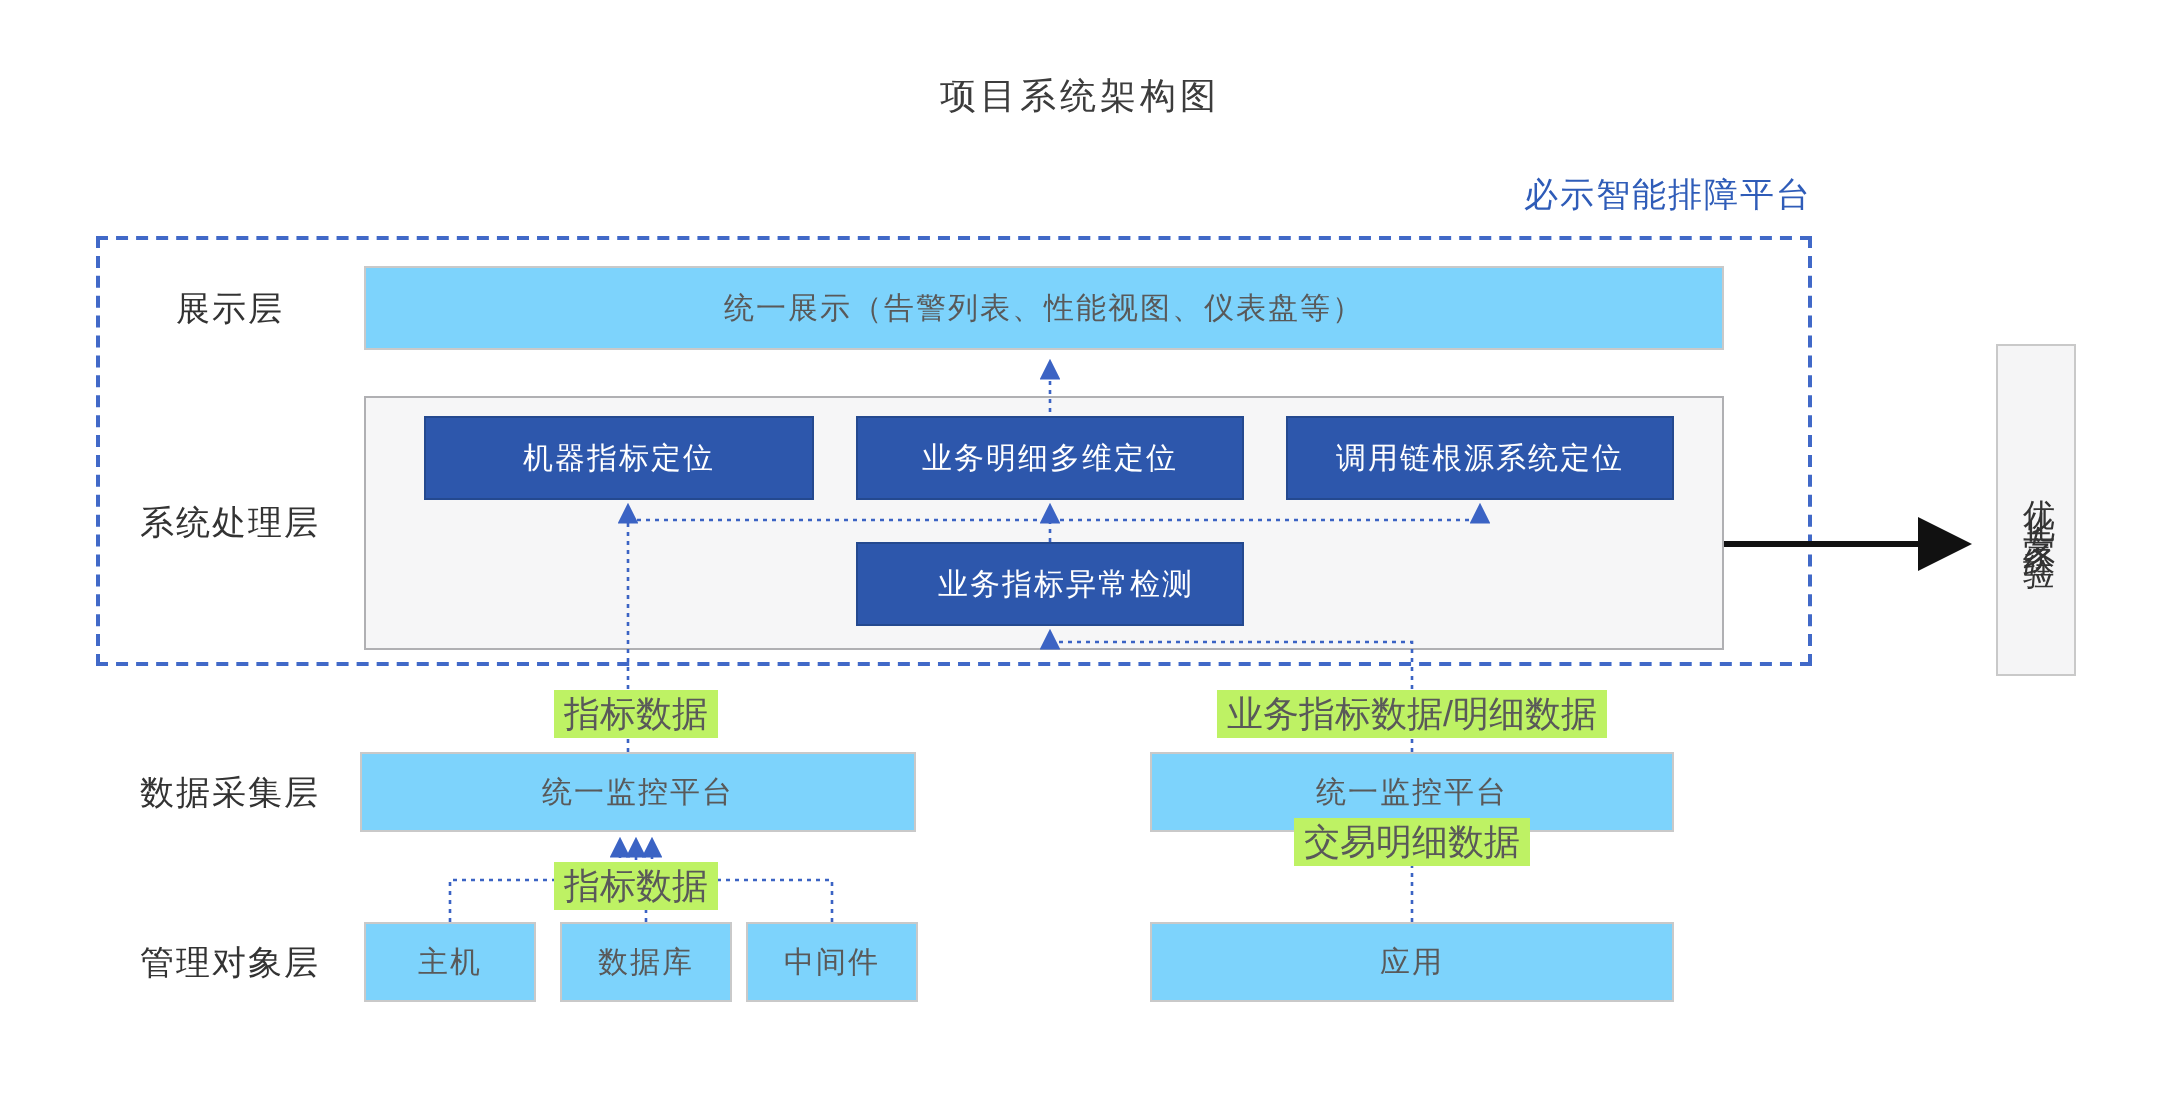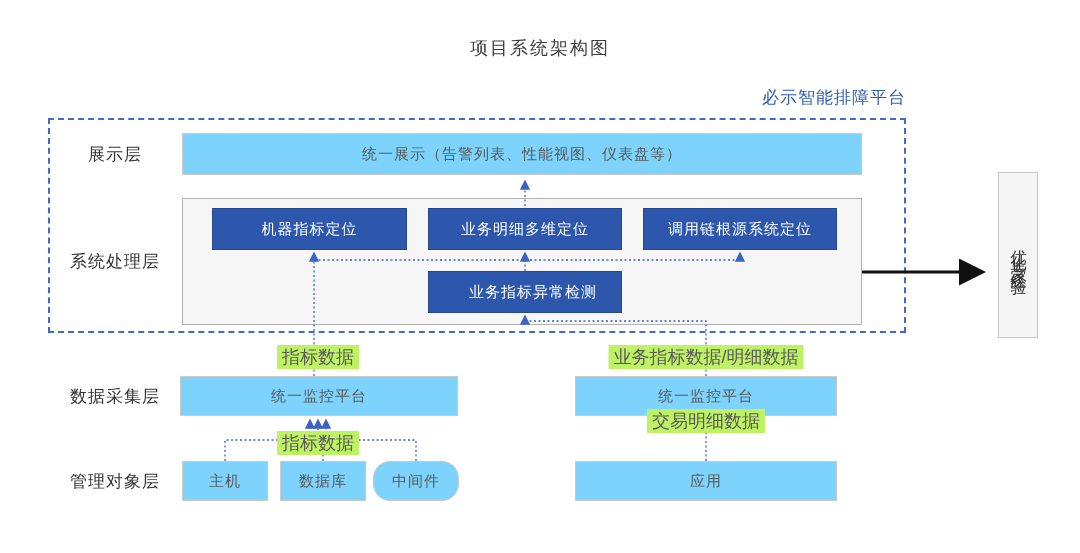--- a/index.html
+++ b/index.html
@@ -43,21 +43,21 @@
   <div class="abs bluebox" style="left:212px;top:208px;width:195px;height:42px;">机器指标定位</div>
   <div class="abs bluebox" style="left:428px;top:208px;width:194px;height:42px;">业务明细多维定位</div>
   <div class="abs bluebox" style="left:643px;top:208px;width:194px;height:42px;">调用链根源系统定位</div>
   <div class="abs bluebox" style="left:428px;top:271px;width:194px;height:42px;padding-left:16px;">业务指标异常检测</div>
 
   <div class="abs lightbox" style="left:180px;top:376px;width:278px;height:40px;">统一监控平台</div>
   <div class="abs lightbox" style="left:575px;top:376px;width:262px;height:40px;">统一监控平台</div>
 
   <div class="abs lightbox" style="left:182px;top:461px;width:86px;height:40px;">主机</div>
   <div class="abs lightbox" style="left:280px;top:461px;width:86px;height:40px;">数据库</div>
-  <div class="abs lightbox" style="left:373px;top:461px;width:86px;height:40px;border-radius:17px;">中间件</div>
+  <div class="abs lightbox" style="left:373px;top:461px;width:86px;height:40px;">中间件</div>
   <div class="abs lightbox" style="left:575px;top:461px;width:262px;height:40px;">应用</div>
 
   <div class="abs vertical-box" style="left:998px;top:172px;width:40px;height:166px;">优化专家经验</div>
 
   <svg class="connectors" viewBox="0 0 1080 553" xmlns="http://www.w3.org/2000/svg">
     <defs>
       <marker id="arrB" markerWidth="8" markerHeight="8" refX="6" refY="4" orient="auto">
         <path d="M0,0 L8,4 L0,8 Z" fill="#3b63c4"></path>
       </marker>
       <marker id="arrK" markerWidth="9" markerHeight="9" refX="7" refY="4.5" orient="auto">

